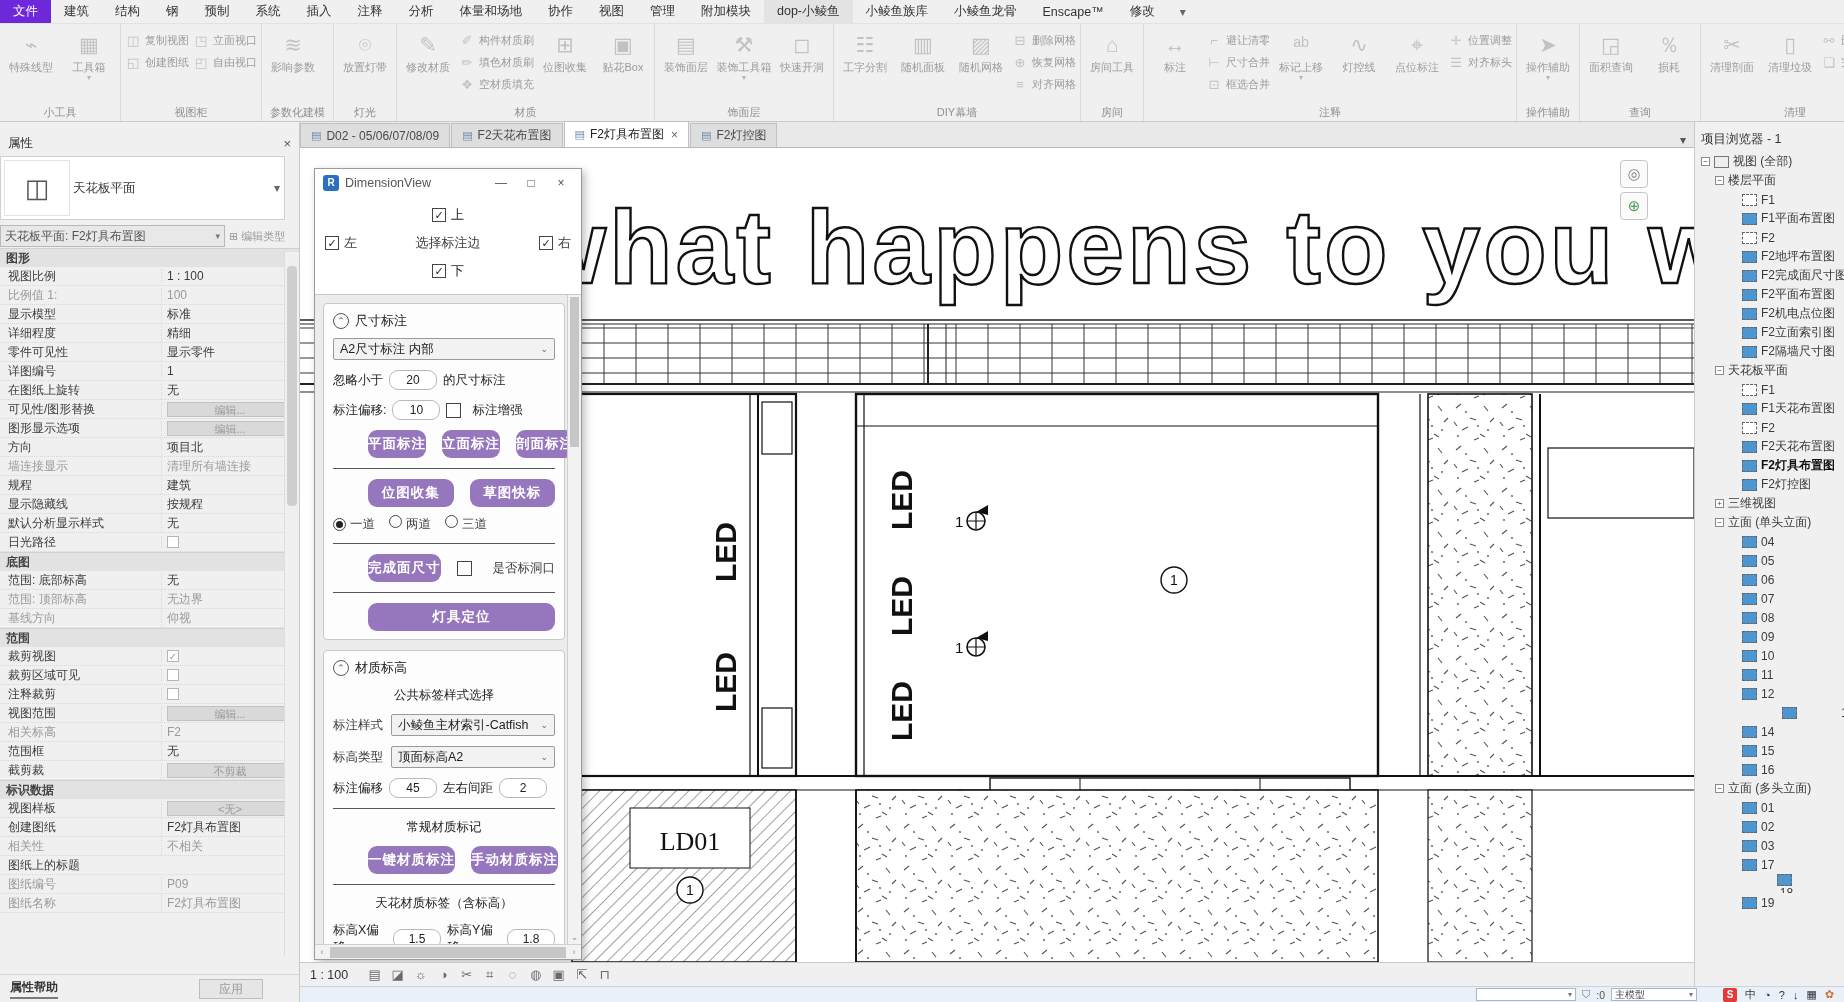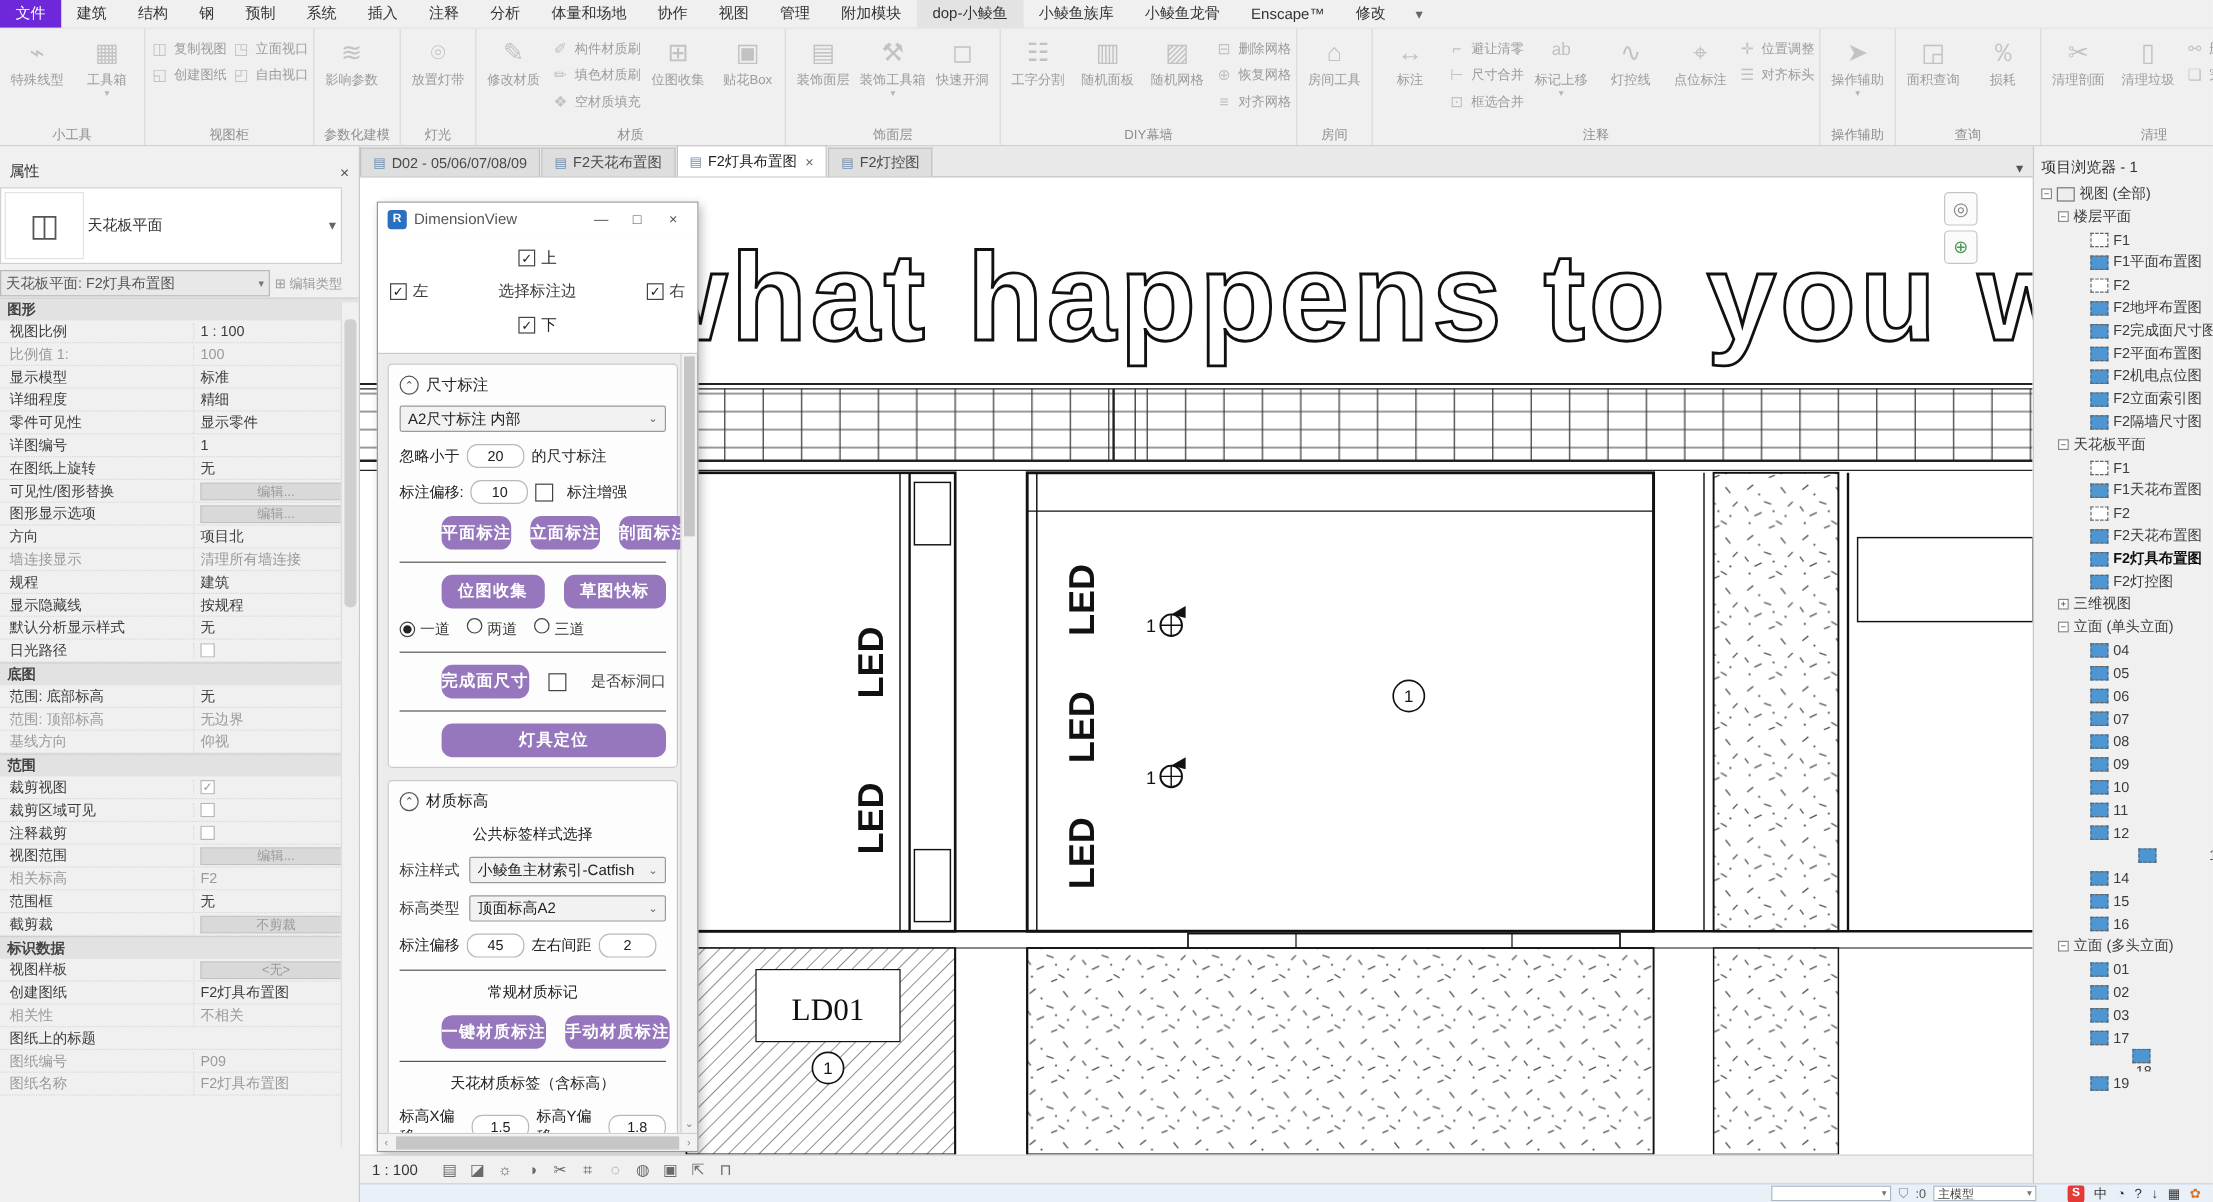--- a/index.html
+++ b/index.html
@@ -604,20 +604,24 @@
         <div class="pv dis">P09</div>
       </div>
       <div class="prow">
         <div class="pl dis">图纸名称</div>
         <div class="pv dis">F2灯具布置图</div>
       </div>
     </div>
   <div class="props-scroll">
       <div class="thumb"></div>
     </div>
+  <div class="props-foot">
+    <span class="props-help">属性帮助</span>
+    <span class="apply-btn">应用</span>
+  </div>
 </div>
 
 <div id="center">
   <div id="tabbar">
       <div class="vtab">
         <span class="ticon">▤</span>
         <span>D02 - 05/06/07/08/09</span>
       </div>
       <div class="vtab">
         <span class="ticon">▤</span>

